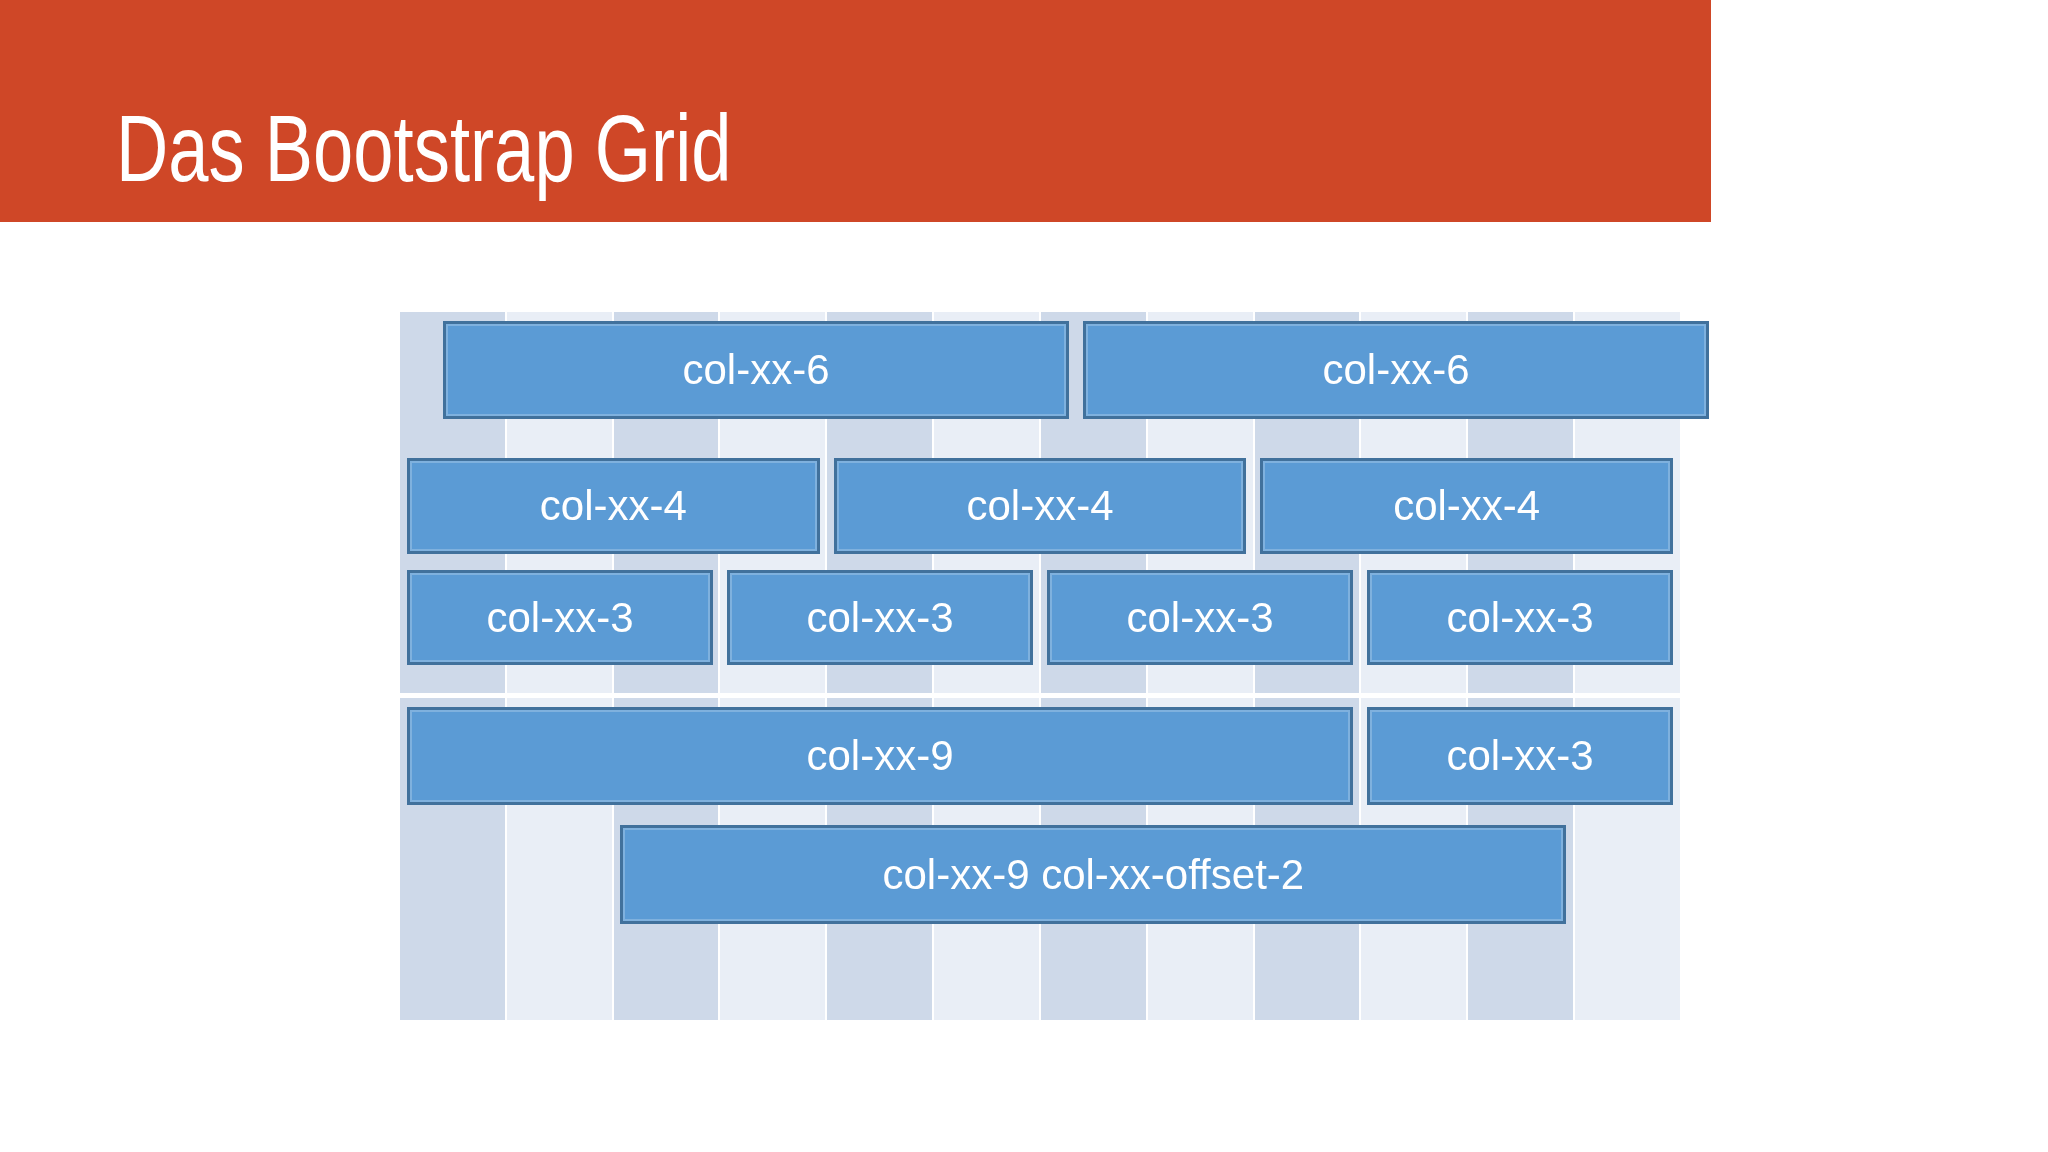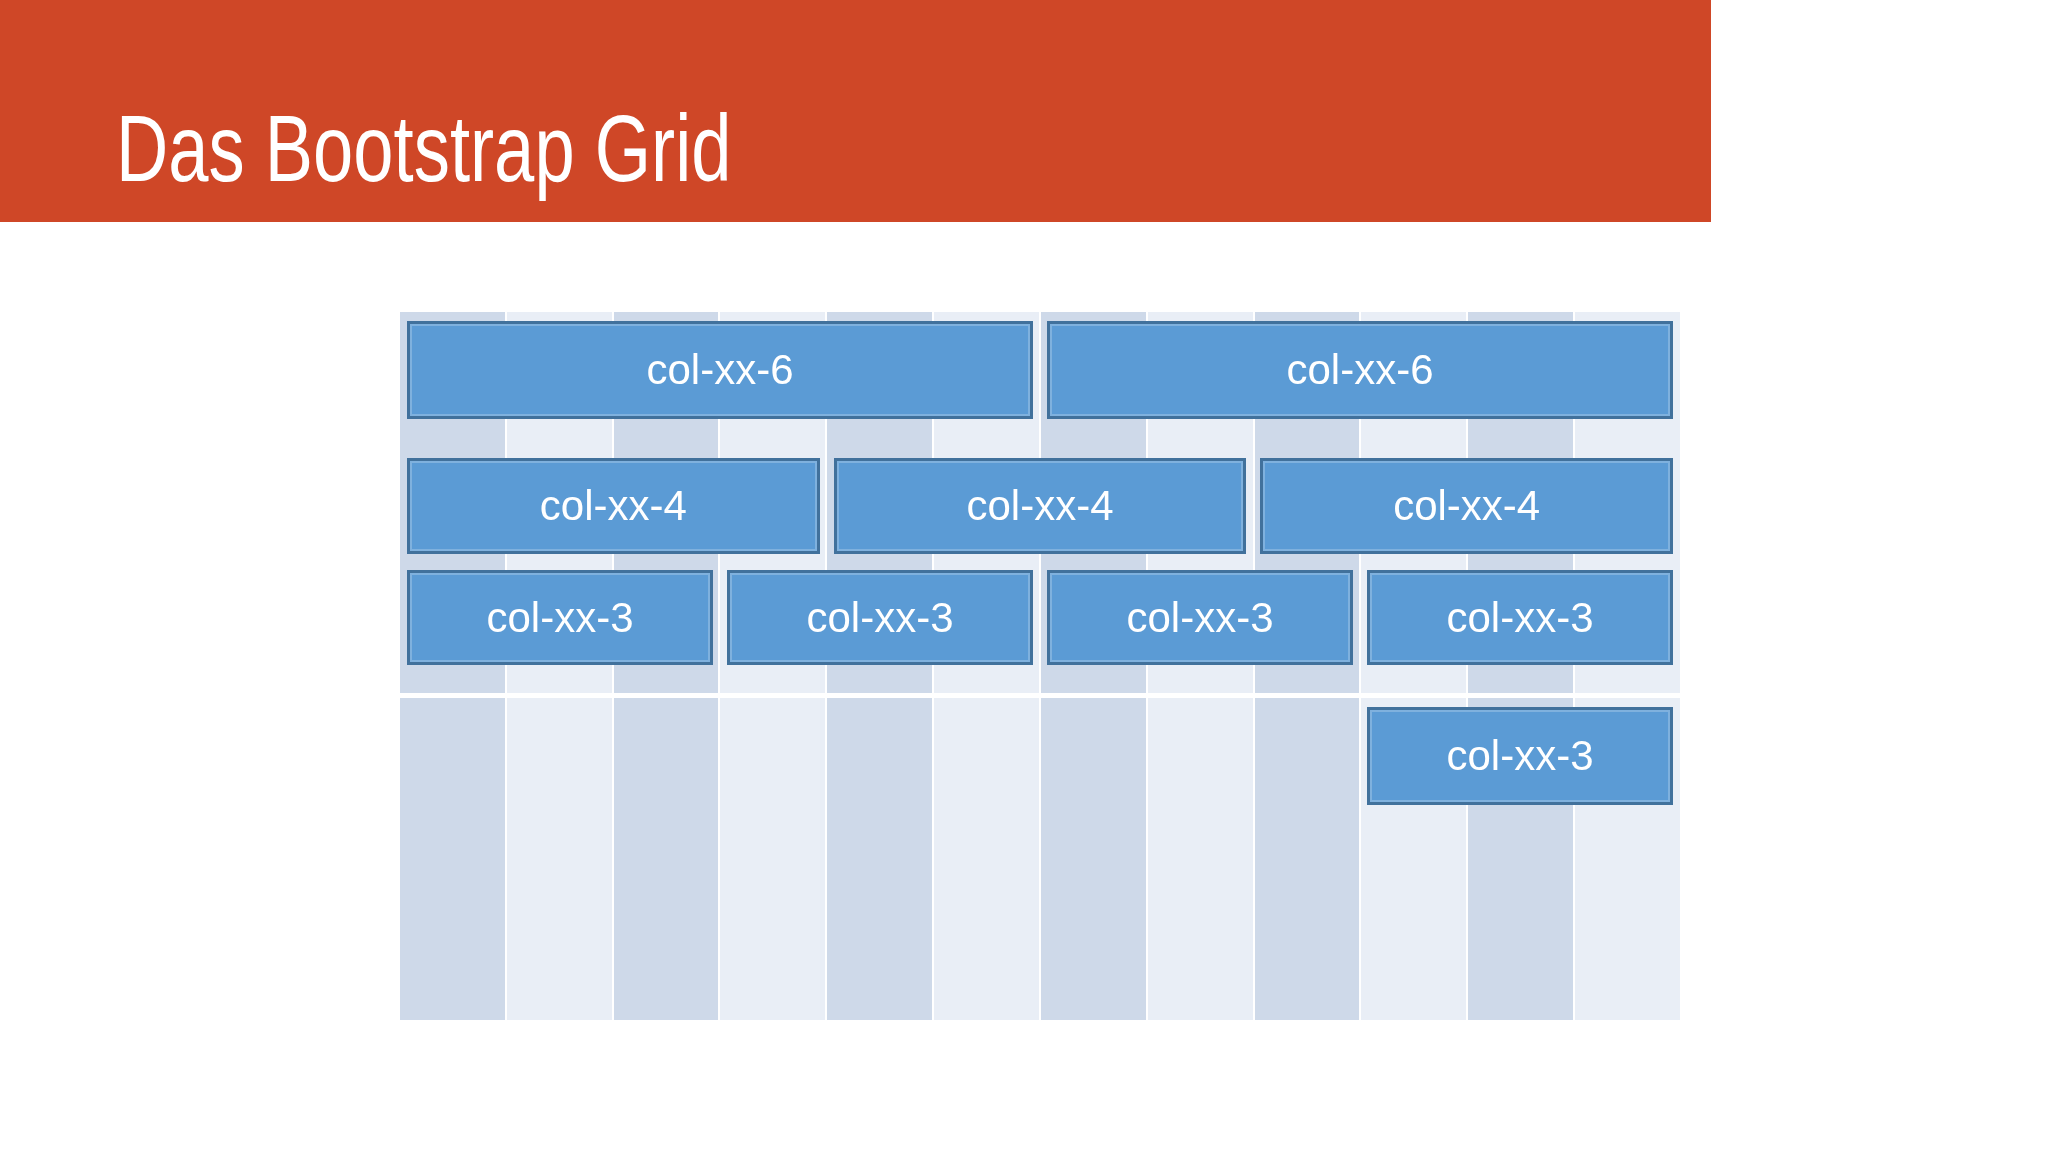--- a/index.html
+++ b/index.html
@@ -64,32 +64,36 @@
         <div class="stripe light"></div>
         <div class="stripe dark"></div>
         <div class="stripe light"></div>
         <div class="stripe dark"></div>
         <div class="stripe light"></div>
         <div class="stripe dark"></div>
         <div class="stripe light"></div>
         <div class="stripe dark"></div>
         <div class="stripe light"></div>
       </div>
-  <div class="grid-row" style="top: 9px; height: 98px;">
+  <div class="grid-row" style="top: 9px; height: 98px; margin-left: 36px;">
         <div class="col-box" style="left: 7px; width: 626px; height: 98px;">col-xx-6</div>
         <div class="col-box" style="left: 647px; width: 626px; height: 98px;">col-xx-6</div>
       </div>
       <div class="grid-row" style="top: 146px; height: 96px;">
         <div class="col-box" style="left: 7px; width: 412.667px; height: 96px;">col-xx-4</div>
         <div class="col-box" style="left: 433.667px; width: 412.667px; height: 96px;">col-xx-4</div>
         <div class="col-box" style="left: 860.333px; width: 412.667px; height: 96px;">col-xx-4</div>
       </div>
       <div class="grid-row" style="top: 258px; height: 95px;">
         <div class="col-box" style="left: 7px; width: 306px; height: 95px;">col-xx-3</div>
         <div class="col-box" style="left: 327px; width: 306px; height: 95px;">col-xx-3</div>
         <div class="col-box" style="left: 647px; width: 306px; height: 95px;">col-xx-3</div>
         <div class="col-box" style="left: 967px; width: 306px; height: 95px;">col-xx-3</div>
       </div>
       <div class="grid-row" style="top: 395px; height: 98px;">
+        <div class="col-box" style="left: 7px; width: 946px; height: 98px;">col-xx-9</div>
         <div class="col-box" style="left: 967px; width: 306px; height: 98px;">col-xx-3</div>
+      </div>
+      <div class="grid-row" style="top: 513px; height: 99px;">
+        <div class="col-box" style="left: 220.333px; width: 946px; height: 99px;">col-xx-9 col-xx-offset-2</div>
       </div>
     </div>
 </div>
 
 </body></html>

